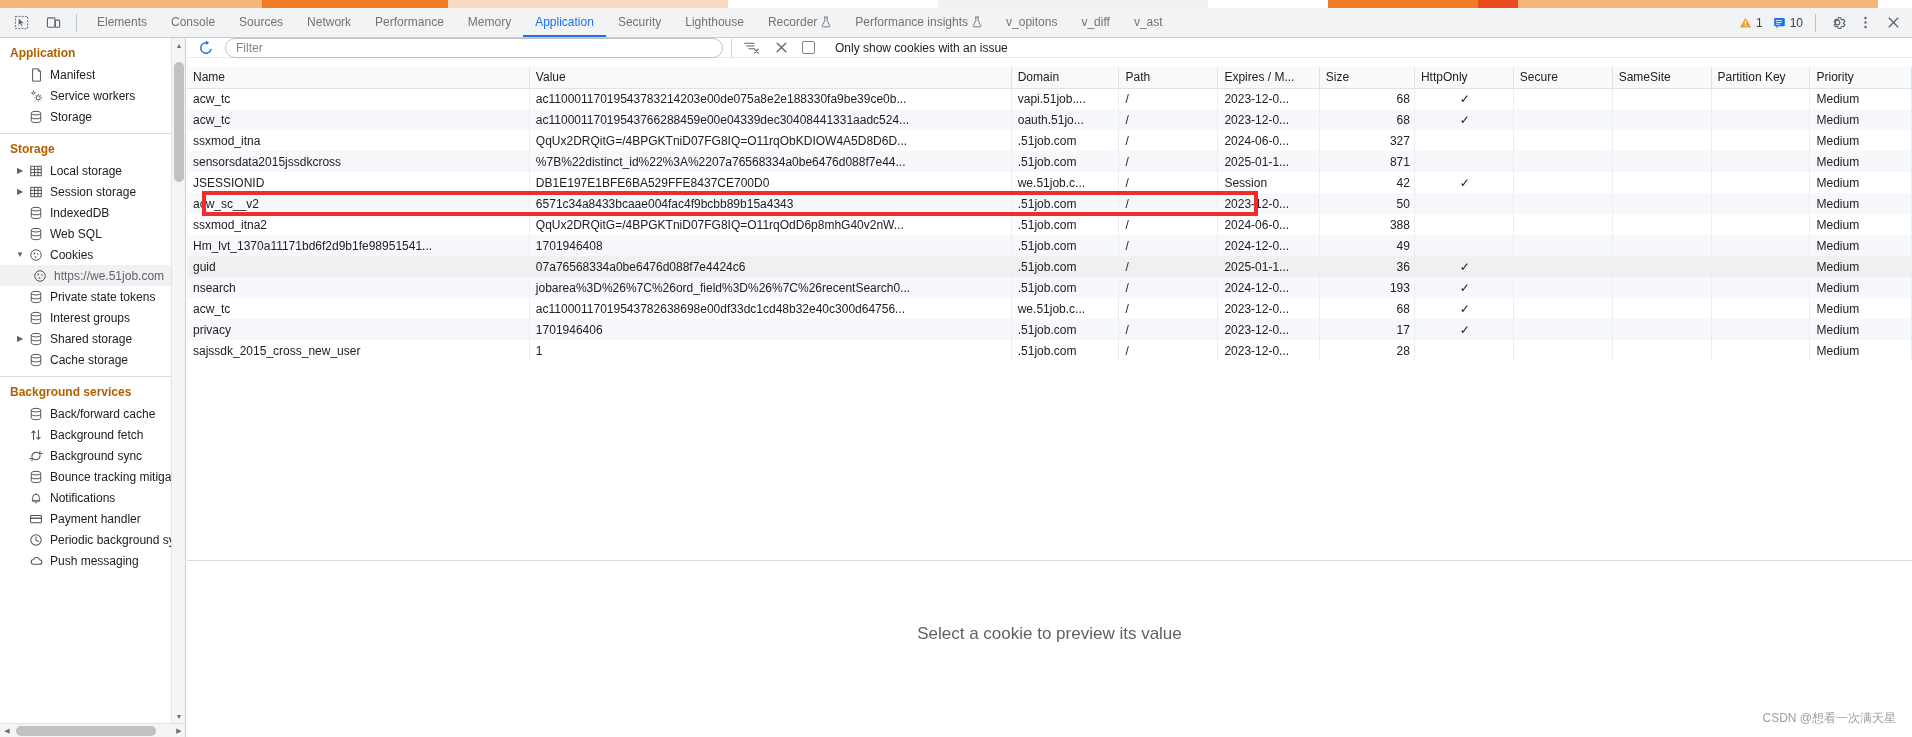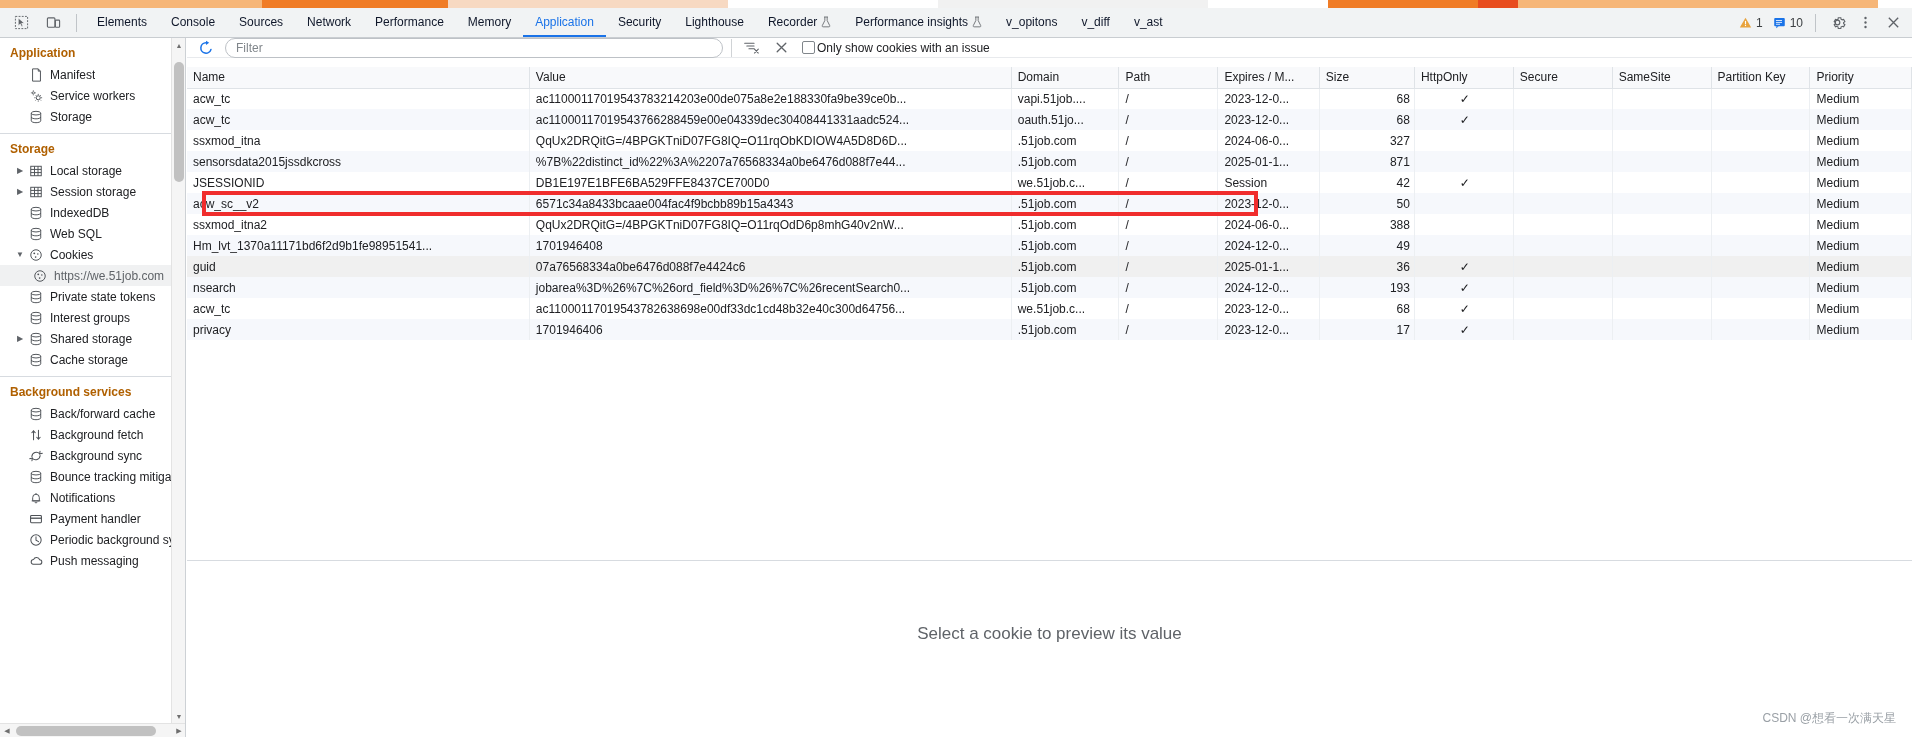--- a/index.html
+++ b/index.html
@@ -32,21 +32,21 @@
   .tb-icon-btn {
     width: 26px; height: 26px; display: flex; align-items: center;
     justify-content: center; border-radius: 3px; cursor: pointer;
   }
   .tb-sep { width: 1px; height: 18px; background: #c0c4c8; align-self: center; margin: 0 4px; }
 
   .tabs { display: flex; align-items: stretch; flex: 1 1 auto; overflow: hidden; }
   .tab {
     display: flex; align-items: center; gap: 4px;
     padding: 0 12px; white-space: nowrap;
-    font-size: 12px; color: #0f172a; cursor: pointer;
+    font-size: 12px; color: #737373; cursor: pointer;
     border-bottom: 2px solid transparent;
     line-height: 28px;
   }
   .tab.active { color: #1a73e8; border-bottom-color: #1a73e8; }
   .flask { display: inline-block; width: 10px; height: 12px; }
 
   .tb-right { display: flex; align-items: center; padding-right: 6px; gap: 2px; }
   .badge-group { display: flex; align-items: center; gap: 4px; padding: 0 4px; cursor: pointer; }
   .badge-num { font-size: 12px; color: #3c4043; }
   .tb-vdiv { width: 1px; height: 18px; background: #c0c4c8; margin: 0 6px; }
@@ -114,21 +114,21 @@
     justify-content: center; cursor: pointer; border-radius: 3px; }
   .filter-input {
     width: 498px; height: 20px; border: 1px solid #bdc1c6; border-radius: 10px;
     padding: 0 10px; font-size: 12px; color: #202124; background: #fff;
     font-family: "Liberation Sans", sans-serif; outline: none;
   }
   .filter-input::placeholder { color: #80868b; }
   .fb-sep { width: 1px; height: 18px; background: #d0d3d6; }
   .fb-icon { width: 22px; height: 22px; display: flex; align-items: center;
     justify-content: center; cursor: pointer; border-radius: 3px; }
-  .chk-wrap { display: flex; align-items: flex-start; gap: 2px; cursor: pointer; margin-left: 2px; }
+  .chk-wrap { display: flex; align-items: flex-start; gap: 20px; cursor: pointer; margin-left: 2px; }
   .chk-box { width: 13px; height: 13px; border: 1px solid #80868b; border-radius: 2px; background: #fff; }
   .chk-label { font-size: 12px; color: #202124; white-space: nowrap; }
 
   
   .grid-wrap {
     position: absolute; left: 0; top: 29px; right: 0; height: 494px;
     overflow: hidden; border-bottom: 1px solid #d7dbe0;
   }
   table.grid { border-collapse: collapse; width: 1725px; table-layout: fixed; }
   table.grid th {
@@ -756,20 +756,33 @@
             <td>.51job.com</td>
             <td>/</td>
             <td>2023-12-0...</td>
             <td class="num">17</td>
             <td class="ctr">✓</td>
             <td class="ctr"></td>
             <td class="ctr"></td>
             <td class="ctr"></td>
             <td>Medium</td>
           </tr>
+          <tr>
+            <td>sajssdk_2015_cross_new_user</td>
+            <td>1</td>
+            <td>.51job.com</td>
+            <td>/</td>
+            <td>2023-12-0...</td>
+            <td class="num">28</td>
+            <td class="ctr"></td>
+            <td class="ctr"></td>
+            <td class="ctr"></td>
+            <td class="ctr"></td>
+            <td>Medium</td>
+          </tr>
         </tbody>
     </table>
     <div class="annot-rect" id="annot-rect" style="left: 15px; top: 124px; width: 1056px; height: 25px; border-color: rgb(240, 45, 45);"></div>
   </div>
 
   <div class="preview">
     <div class="preview-msg">Select a cookie to preview its value</div>
   </div>
 
   <div class="watermark">CSDN @想看一次满天星</div>

